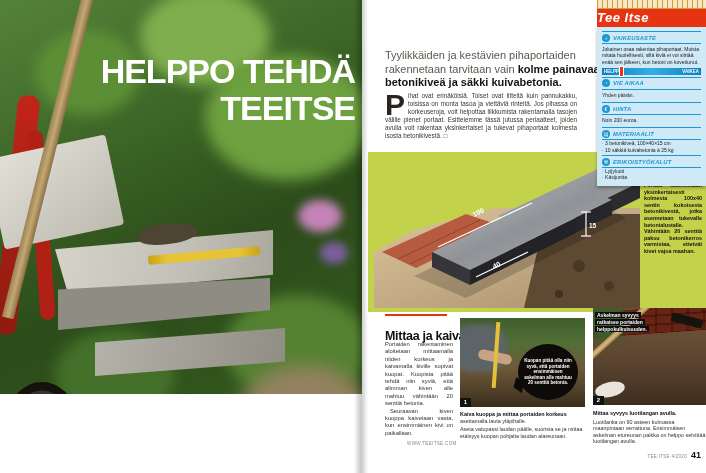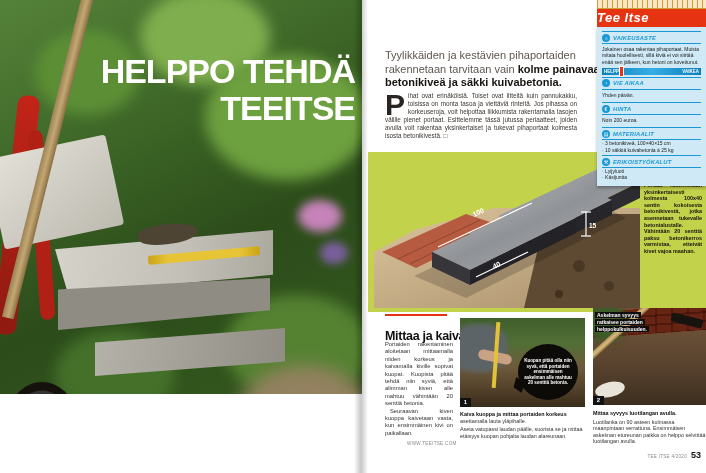--- a/index.html
+++ b/index.html
@@ -319,18 +319,18 @@
       <div class="badge">2</div>
     </figure>
     <div class="caption cap2">
       <b>Mittaa syvyys luotilangan avulla.</b>
       <div class="cap-para">Luotilanka on 90 asteen kulmassa maanpintaan verrattuna. Ensimmäisen askelman etureunan paikka on helppo selvittää luotilangan avulla.</div>
     </div>
 
     <div class="url-right">WWW.TEEITSE.COM</div>
     <div class="folio-right">
       <span class="folio-issue">TEE ITSE 4/2020</span>
-      <span class="folio-num">53</span>
+      <span class="folio-num">41</span>
     </div>
   </section>
 
   <div class="gutter"></div>
 </div>
 
 </body></html>

